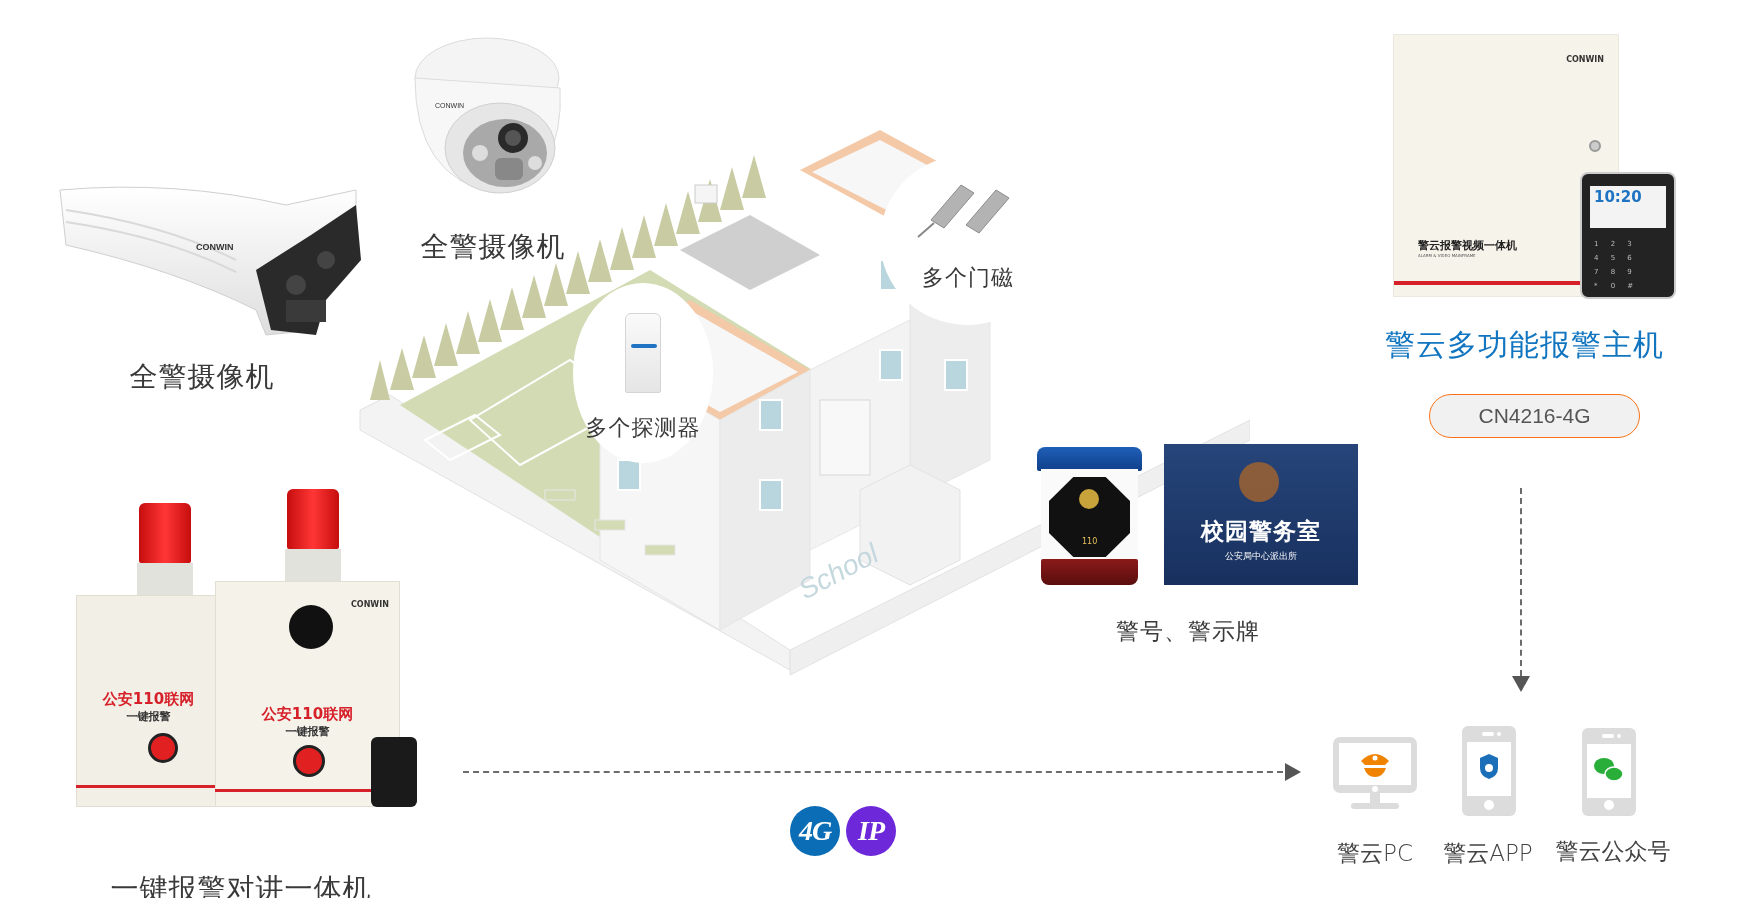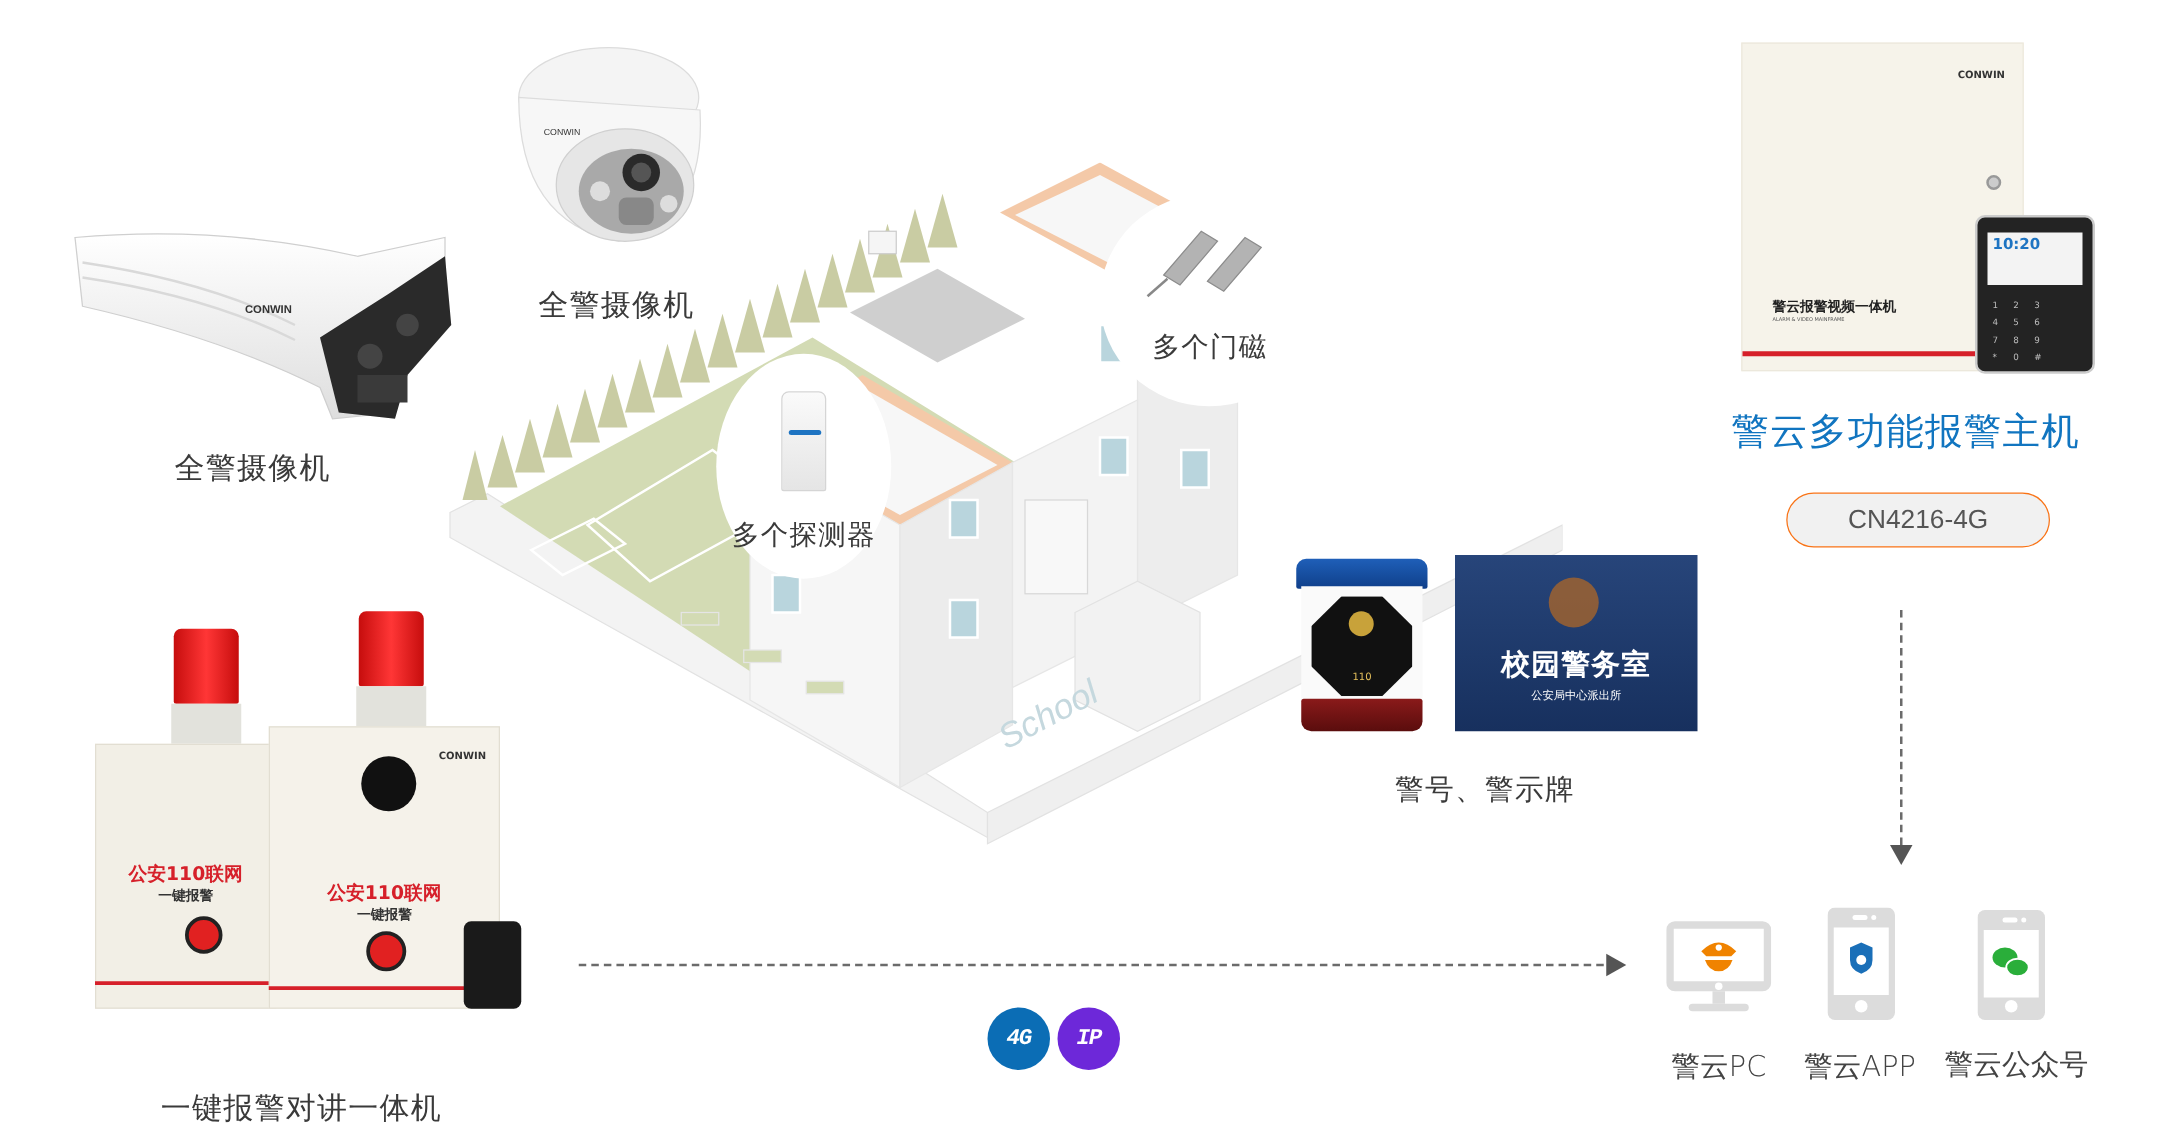--- a/index.html
+++ b/index.html
@@ -1,31 +1,31 @@
 <!DOCTYPE html>
 <html><head>
 <meta charset="utf-8">
 <style>
   * { box-sizing: border-box; margin: 0; padding: 0; }
   html, body { width: 1738px; height: 898px; background: #ffffff; overflow: hidden; }
   body { position: relative; font-family: "DejaVu Sans", "Liberation Sans", sans-serif; color: #333; }
   .abs { position: absolute; }
-  .label { position: absolute; font-size: 24px; color: #3a3a3a; white-space: nowrap; font-weight: 300; letter-spacing: 1px; }
+  .label { position: absolute; font-size: 28px; color: #3a3a3a; white-space: nowrap; font-weight: 300; letter-spacing: 1px; }
   .label.center { transform: translateX(-50%); }
 
   
   #scene { position: absolute; left: 350px; top: 130px; width: 900px; height: 560px; }
   
   .dash-h { position: absolute; height: 0; border-top: 2px dashed #6b6b6b; }
   .dash-v { position: absolute; width: 0; border-left: 2px dashed #6b6b6b; }
   .arrow-right { position: absolute; width: 0; height: 0; border-top: 9px solid transparent; border-bottom: 9px solid transparent; border-left: 16px solid #555; }
   .arrow-down { position: absolute; width: 0; height: 0; border-left: 9px solid transparent; border-right: 9px solid transparent; border-top: 16px solid #555; }
 
   
-  .badge { position: absolute; width: 50px; height: 50px; border-radius: 50%; color: #fff; font-weight: bold; font-style: italic; font-size: 18px; display: flex; align-items: center; justify-content: center; font-family: Liberation Mono, monospace; letter-spacing: -1px; }
+  .badge { position: absolute; width: 50px; height: 50px; border-radius: 50%; color: #fff; font-weight: bold; font-style: italic; font-size: 28px; display: flex; align-items: center; justify-content: center; font-family: Liberation Serif, serif; letter-spacing: -1px; }
 
   
   .host-title { position: absolute; font-size: 30px; color: #1175c0; white-space: nowrap; letter-spacing: 1px; }
   .pill { position: absolute; border: 1px solid #f97316; background: #f1f1f1; border-radius: 24px; font-size: 21px; color: #555; display: flex; align-items: center; justify-content: center; font-family: "Liberation Sans", sans-serif; }
 
   
   .dev-label { position: absolute; font-size: 23px; color: #444; white-space: nowrap; font-weight: 300; transform: translateX(-50%); }
 </style>
 </head>
 <body>
@@ -200,21 +200,21 @@
 
 <div class="abs" style="left:1393px;top:34px;width:226px;height:263px;background:#f6f3ea;border:1px solid #ece8dc;">
   <div style="position:absolute;right:14px;top:20px;font-size:8px;font-weight:bold;color:#333;">CONWIN</div>
   <div style="position:absolute;left:24px;top:203px;font-size:11px;font-weight:bold;color:#222;">警云报警视频一体机</div>
   <div style="position:absolute;left:24px;top:218px;font-size:4px;color:#555;">ALARM &amp; VIDEO MAINFRAME</div>
   <div style="position:absolute;left:0;right:0;top:246px;height:4px;background:#d6202a;"></div>
   <div style="position:absolute;left:195px;top:105px;width:12px;height:12px;border-radius:50%;background:#ccc;border:2px solid #999;"></div>
 </div>
 <div class="abs" style="left:1580px;top:172px;width:96px;height:127px;background:#232323;border-radius:8px;border:2px solid #ccc;">
   <div style="position:absolute;left:8px;top:12px;width:76px;height:42px;background:#f3f3f3;"></div>
-  <div style="position:absolute;left:12px;top:14px;font-size:12px;font-weight:bold;color:#1e74c2;">10:20</div>
+  <div style="position:absolute;left:12px;top:14px;font-size:15px;font-weight:bold;color:#1e74c2;">10:20</div>
   <div style="position:absolute;left:12px;top:66px;width:50px;height:52px;color:#bbb;font-size:7px;display:grid;grid-template-columns:repeat(3,1fr);row-gap:4px;">
     <span>1</span>
       <span>2</span>
       <span>3</span>
       <span>4</span>
       <span>5</span>
       <span>6</span>
       <span>7</span>
       <span>8</span>
       <span>9</span>

